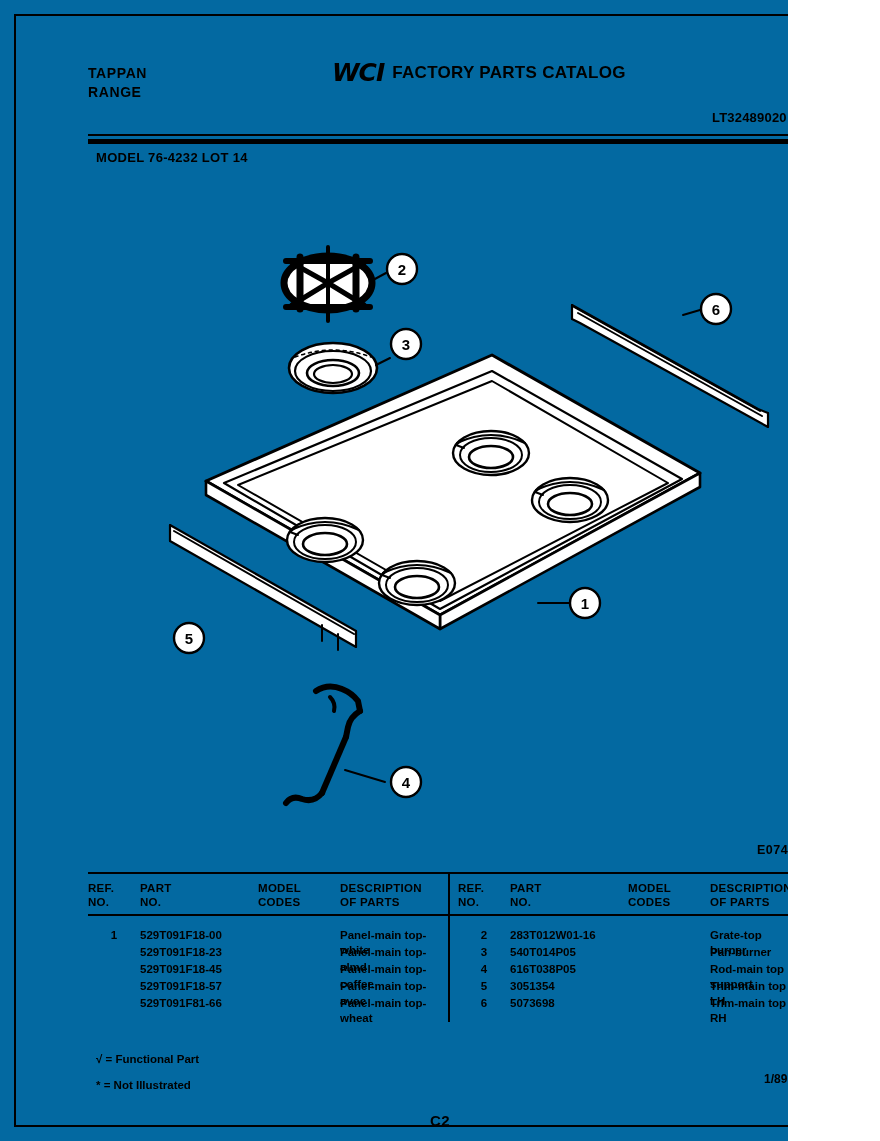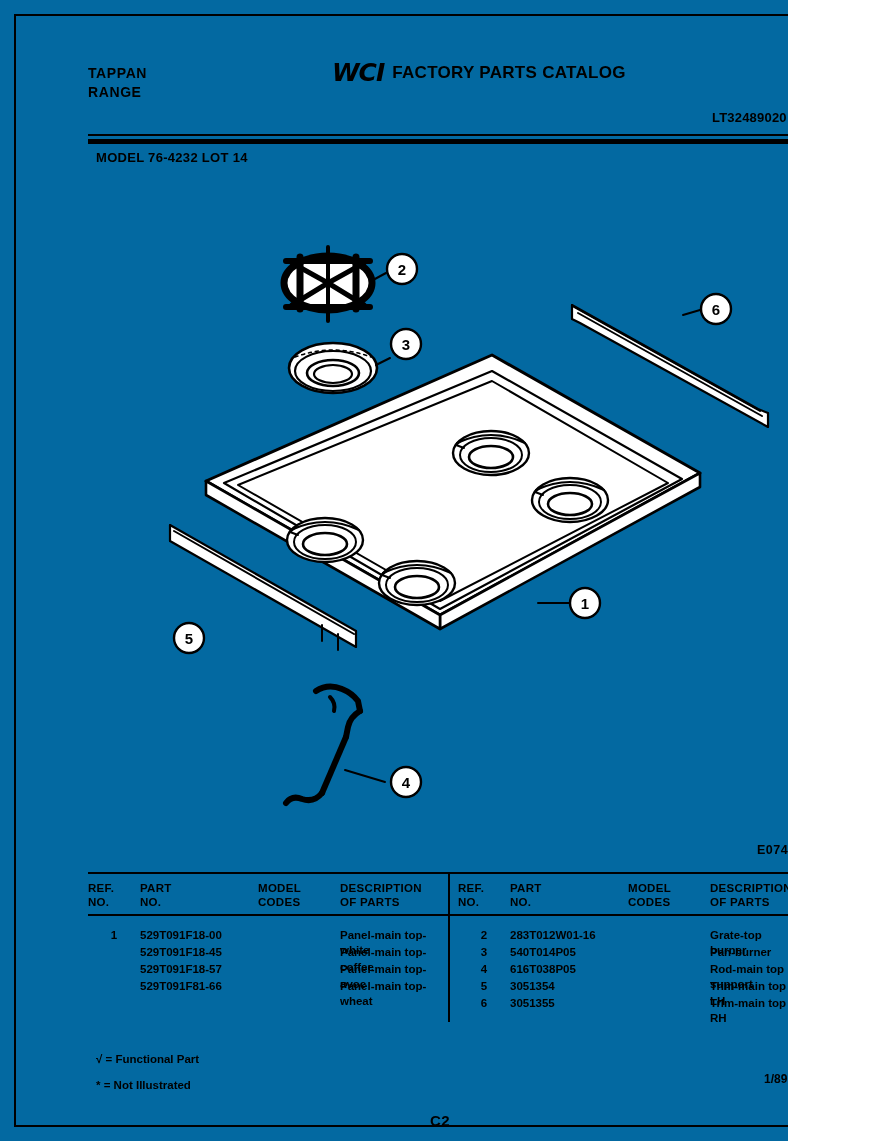--- a/index.html
+++ b/index.html
@@ -298,20 +298,26 @@
       <div class="half left">
         <div style="width:100%">
           <div class="row">
             <span class="cell ref">1</span>
             <span class="cell pn">529T091F18-00</span>
             <span class="cell mc"></span>
             <span class="cell ds">Panel-main top-white</span>
           </div>
           <div class="row">
             <span class="cell ref"></span>
+            <span class="cell pn">529T091F18-23</span>
+            <span class="cell mc"></span>
+            <span class="cell ds">Panel-main top-almd</span>
+          </div>
+          <div class="row">
+            <span class="cell ref"></span>
             <span class="cell pn">529T091F18-45</span>
             <span class="cell mc"></span>
             <span class="cell ds">Panel-main top-coffee</span>
           </div>
           <div class="row">
             <span class="cell ref"></span>
             <span class="cell pn">529T091F18-57</span>
             <span class="cell mc"></span>
             <span class="cell ds">Panel-main top-avoc</span>
           </div>
@@ -345,21 +351,21 @@
             <span class="cell ds">Rod-main top support</span>
           </div>
           <div class="row">
             <span class="cell ref">5</span>
             <span class="cell pn">3051354</span>
             <span class="cell mc"></span>
             <span class="cell ds">Trim-main top LH</span>
           </div>
           <div class="row">
             <span class="cell ref">6</span>
-            <span class="cell pn">3051355</span>
+            <span class="cell pn">5073698</span>
             <span class="cell mc"></span>
             <span class="cell ds">Trim-main top RH</span>
           </div>
         </div>
       </div>
     </div>
   </div>
 
   <div class="vdiv"></div>
 

